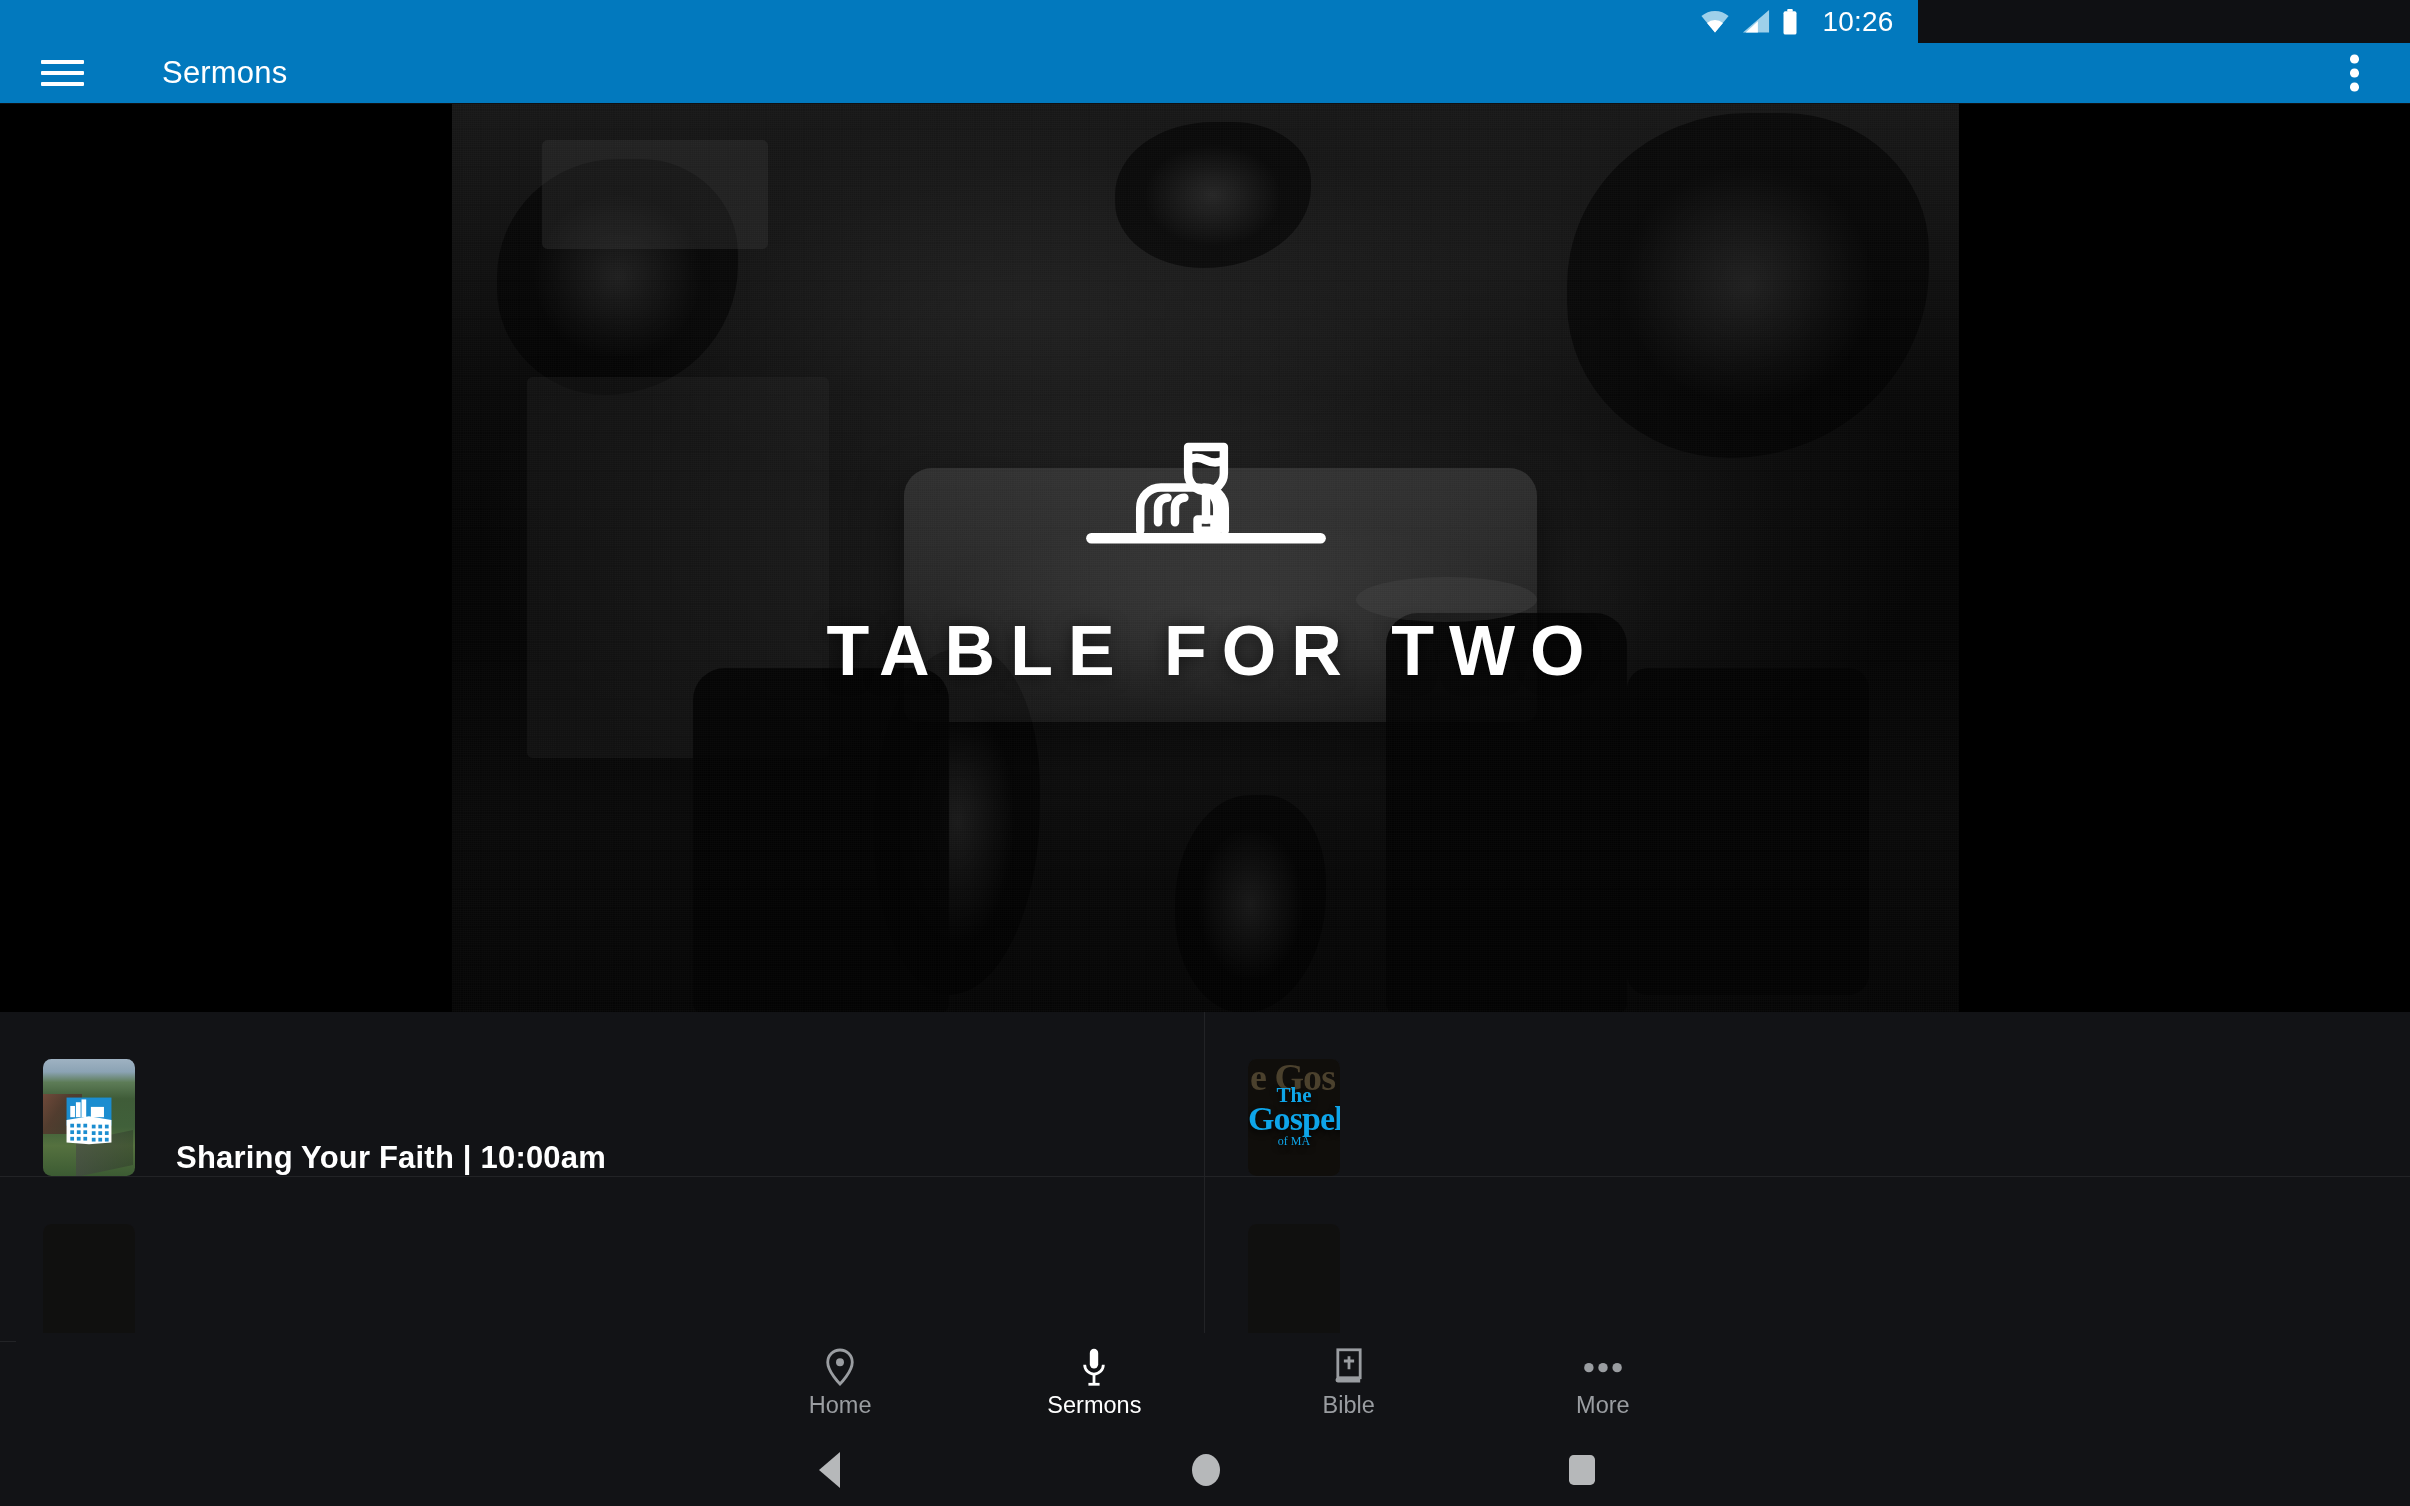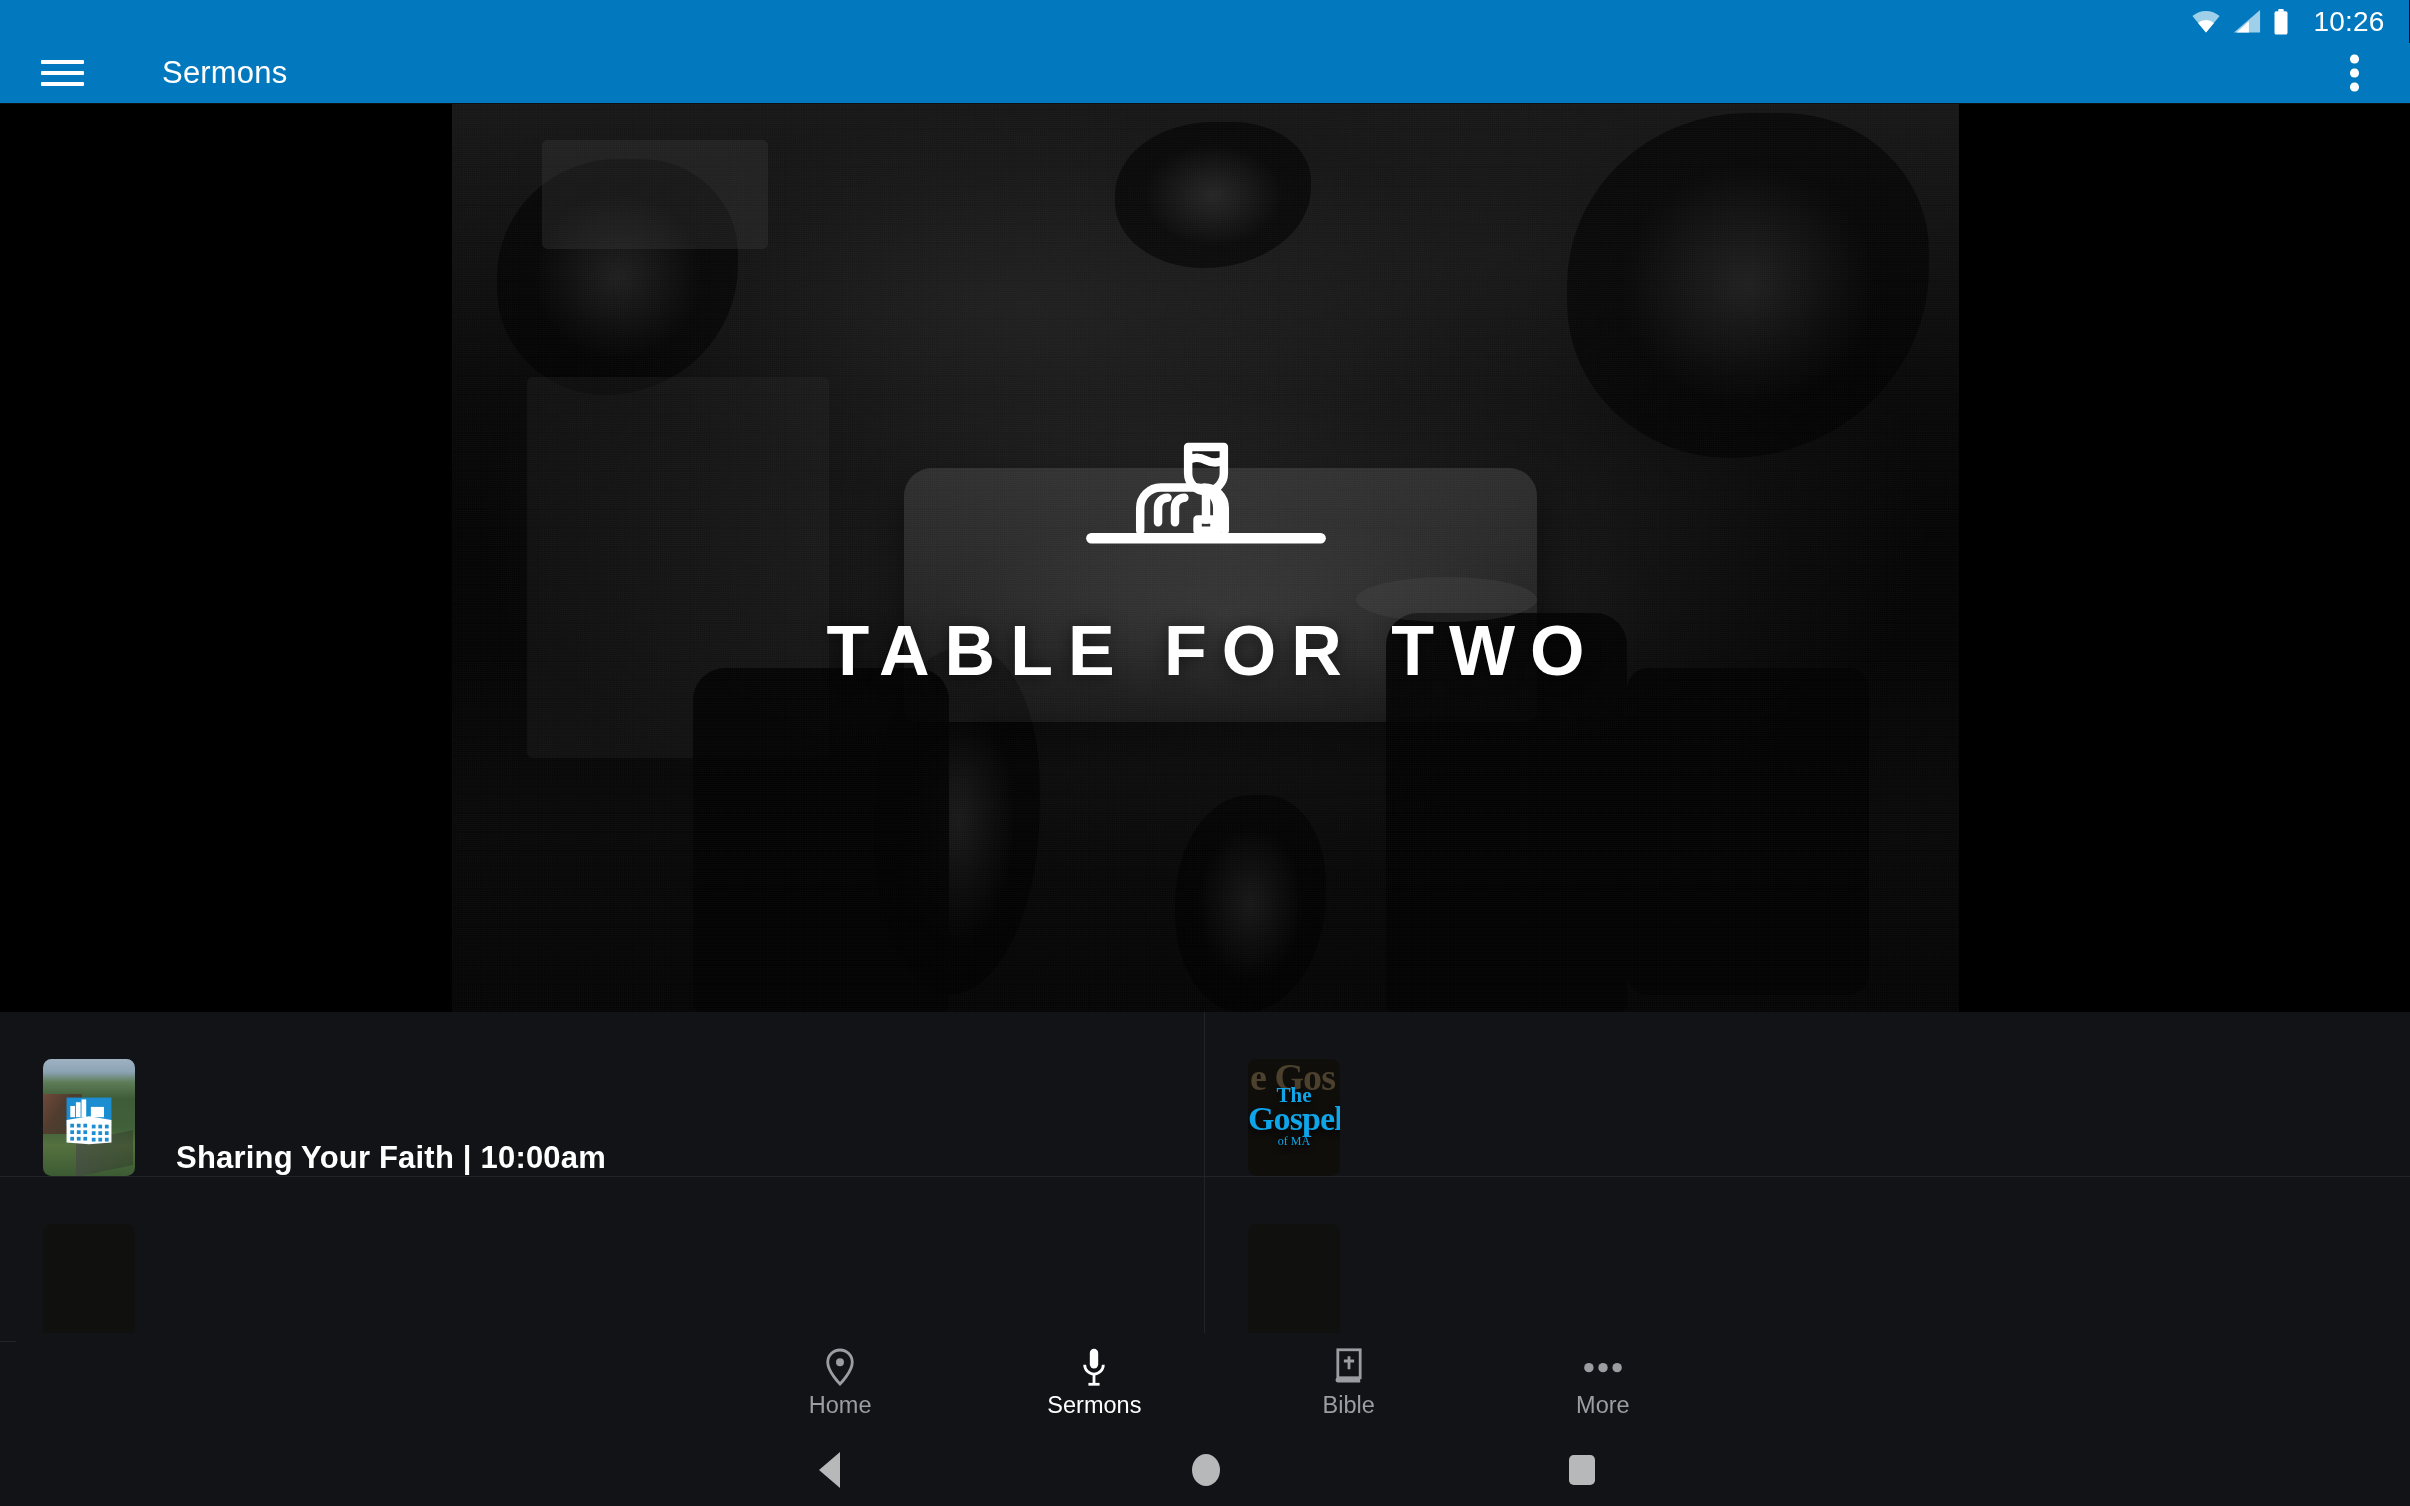--- a/index.html
+++ b/index.html
@@ -6,21 +6,21 @@
   html, body {
     width:2411px; height:1507px;
     background:#000;
     font-family:"Liberation Sans", sans-serif;
     overflow:hidden;
   }
   #app { position:relative; width:2411px; height:1507px; background:#0f1013; }
 
   
   .statusbar {
-    position:absolute; top:0; left:0; width:2409px; height:43px;
+    position:absolute; top:0; left:0; width:1918px; height:43px;
     background:#0279be;
     display:flex; align-items:center; justify-content:flex-end;
     padding-right:24.5px;
   }
   .status-icons { display:flex; align-items:center; gap:12.2px; }
   .si { display:block; }
   .status-time {
     color:#ffffff; font-size:28px; letter-spacing:0.2px;
     margin-left:12.2px; font-weight:400; line-height:1;
   }

